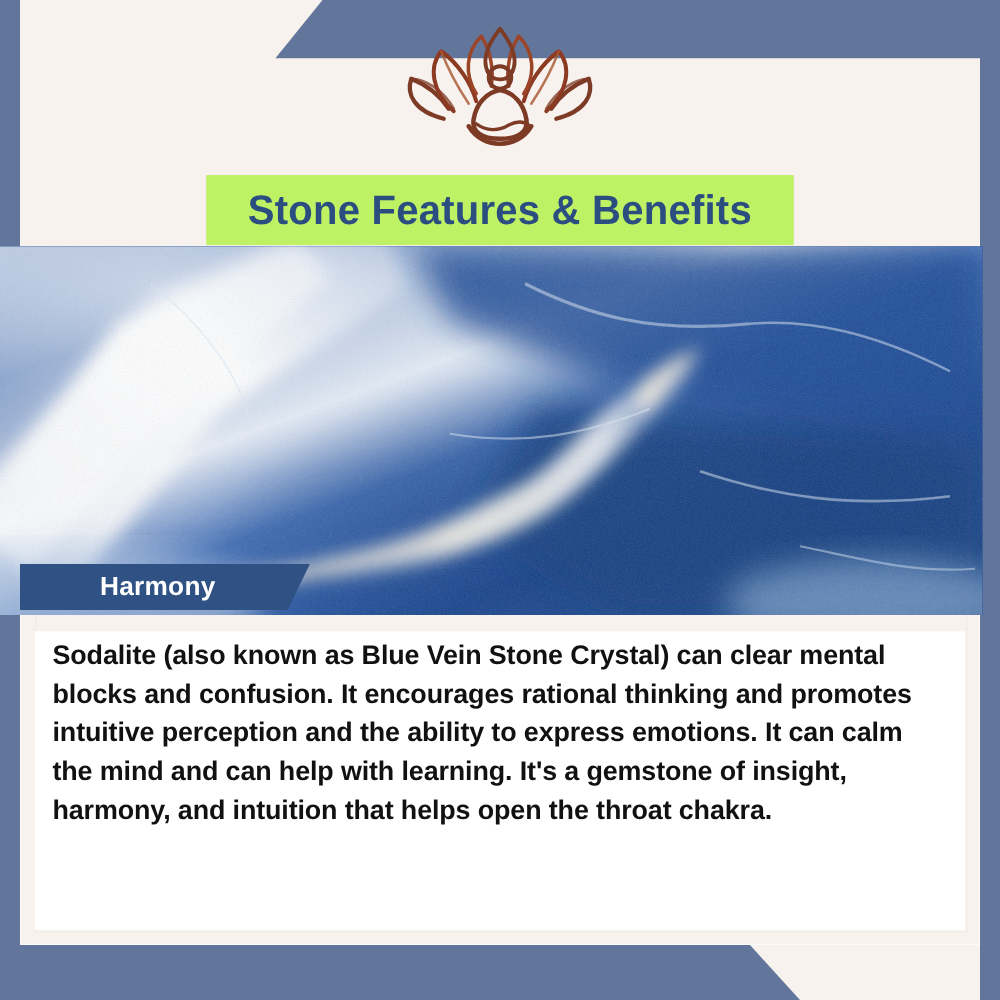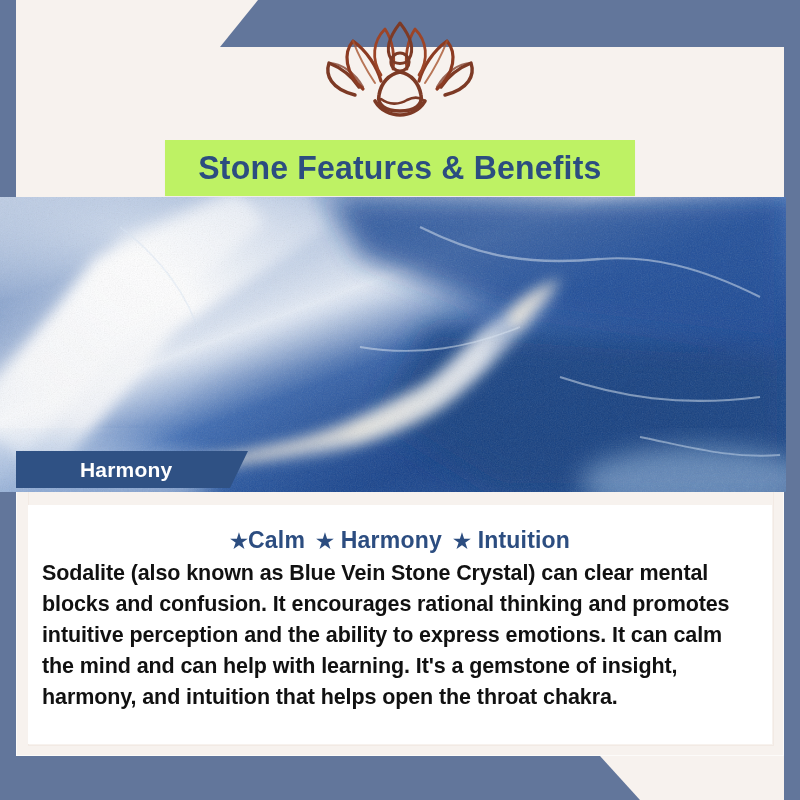--- a/index.html
+++ b/index.html
@@ -341,19 +341,16 @@
       <rect width="786" height="295" filter="url(#grain)" opacity="0.30"></rect>
       <rect width="786" height="295" filter="url(#grainCoarse)" opacity="0.17" style="mix-blend-mode:overlay"></rect>
     </svg>
   </div>
 
   <div class="name-tag">
     <span>Harmony</span>
   </div>
 
   <div class="body-card">
-    <div class="keywords">
-      <span class="kw"><span class="star">★</span><span>Calm</span></span><span class="kw-gap"></span><span class="kw"><span class="star">★</span> <span>Harmony</span></span><span class="kw-gap"></span><span class="kw"><span class="star">★</span> <span>Intuition</span></span>
-    </div>
     <div class="paragraph">Sodalite (also known as Blue Vein Stone Crystal) can clear mental blocks and confusion. It encourages rational thinking and promotes intuitive perception and the ability to express emotions. It can calm the mind and can help with learning. It's a gemstone of insight, harmony, and intuition that helps open the throat chakra.</div>
   </div>
 
 </div>
 
 </body></html>

